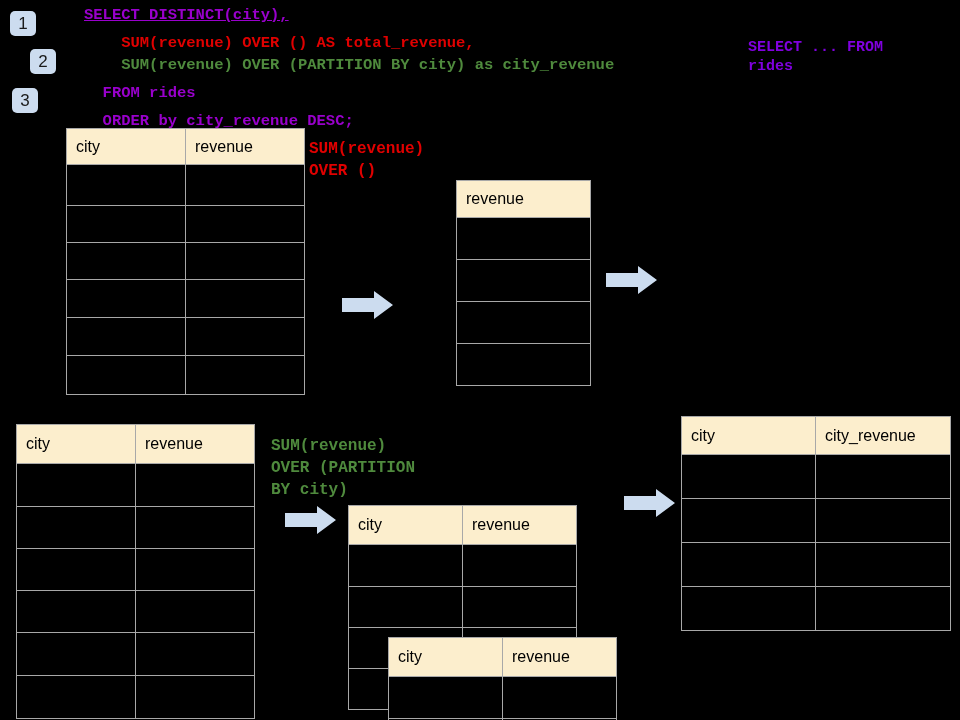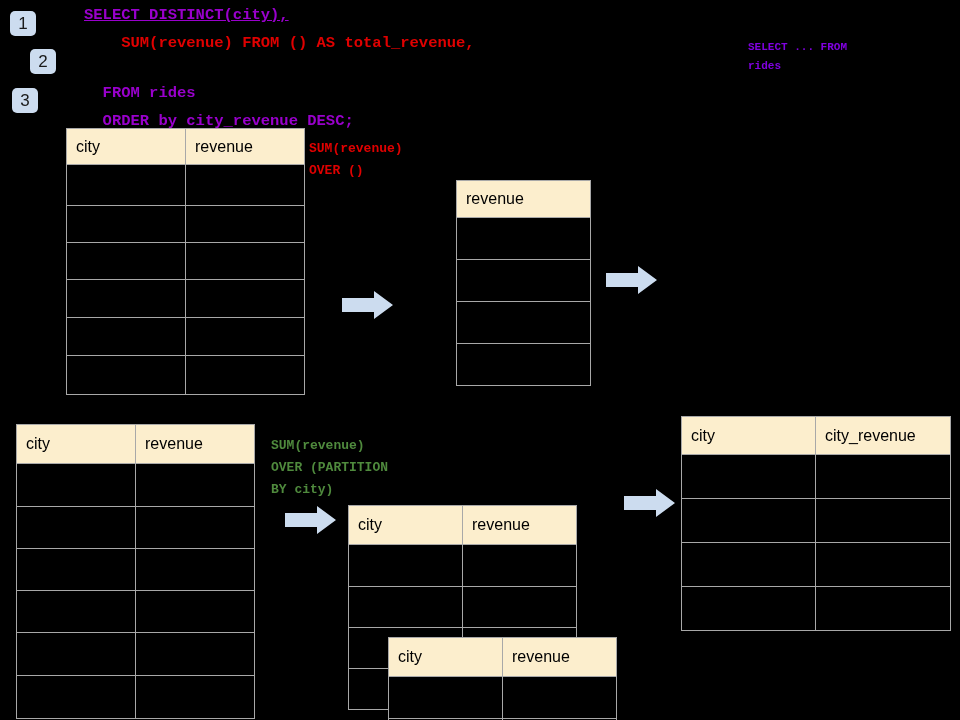--- a/index.html
+++ b/index.html
@@ -41,33 +41,33 @@
     white-space: pre;
     letter-spacing: 0px;
   }
   .code-purple { color: #9900cc; }
   .code-red    { color: #e00000; }
   .code-green  { color: #4f8a3d; }
 
   .code-small {
     position: absolute;
     font-family: "Liberation Mono", monospace;
-    font-size: 11px;
+    font-size: 15px;
     font-weight: bold;
     white-space: pre;
     color: #8000e0;
     line-height: 19px;
     text-align: right;
   }
 
   
   .anno {
     position: absolute;
     font-family: "Liberation Mono", monospace;
-    font-size: 13px;
+    font-size: 16px;
     font-weight: bold;
     white-space: pre;
     line-height: 22px;
   }
   .anno-red   { color: #e00000; }
   .anno-green { color: #4f8a3d; }
 
   
   .tbl {
     position: absolute;
@@ -101,21 +101,22 @@
 </head>
 <body>
 
 <div id="canvas">
 
   <div class="badge" style="left:10px; top:11px;">1</div>
   <div class="badge" style="left:30px; top:49px;">2</div>
   <div class="badge" style="left:12px; top:88px;">3</div>
 
   <div class="code code-purple" style="left:84px; top:6px;text-decoration:underline;">SELECT DISTINCT(city),</div>
-  <div class="code code-red" style="left:84px; top:34px;">    SUM(revenue) FROM () AS total_revenue,</div>
+  <div class="code code-red" style="left:84px; top:34px;">    SUM(revenue) OVER () AS total_revenue,</div>
+  <div class="code code-green" style="left:84px; top:56px;">    SUM(revenue) OVER (PARTITION BY city) as city_revenue</div>
   <div class="code code-purple" style="left:84px; top:84px;">  FROM rides</div>
   <div class="code code-purple" style="left:84px; top:112px;">  ORDER by city_revenue DESC;</div>
 
   <div class="code-small" style="left:748px; top:38px;">SELECT ... FROM</div>
   <div class="code-small" style="left:748px; top:57px;">rides</div>
 
   <div class="anno anno-red" style="left:309px; top:138px;">SUM(revenue)
 OVER ()</div>
 
   <div class="anno anno-green" style="left:271px; top:435px;">SUM(revenue)

